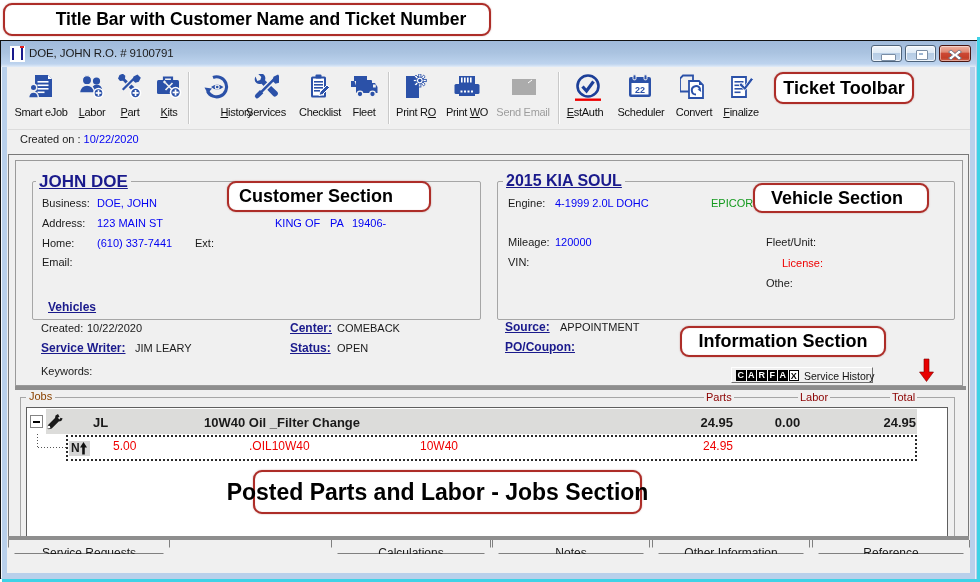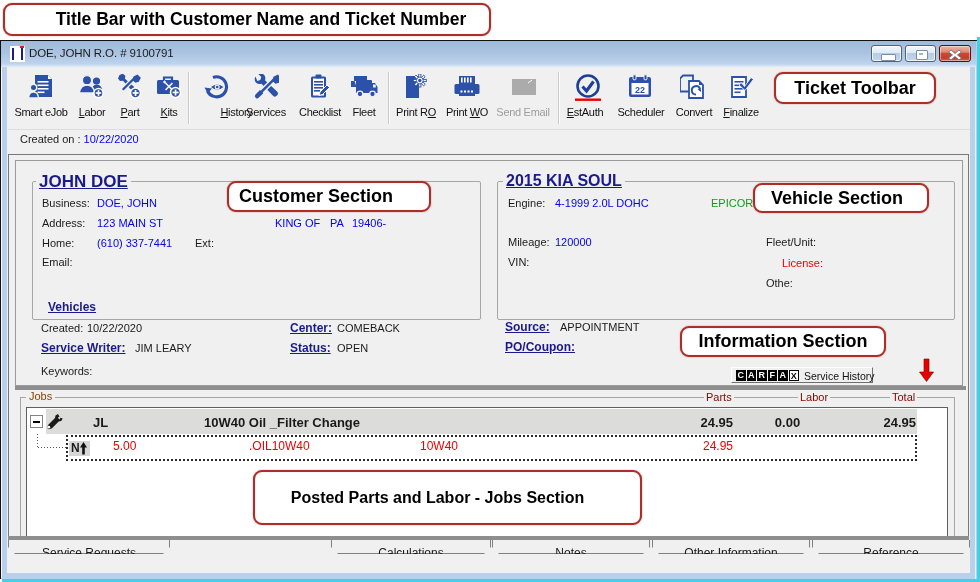--- a/index.html
+++ b/index.html
@@ -363,18 +363,18 @@
 
   <div class="graybar" style="left:8px;top:536px;width:961px;height:4px;"></div>
 
   <div class="tab" style="left:8px;width:162px;">Service Requests</div>
   <div class="tab" style="left:331px;width:160px;"><u>C</u>alculations</div>
   <div class="tab" style="left:652px;width:158px;">Other <u>I</u>nformation</div>
   <div class="tab" style="left:492px;width:158px;"><u>N</u>otes</div>
   <div class="tab" style="left:812px;width:158px;">Reference</div>
 
   <div class="callout" style="left:3px;top:3px;width:488px;height:33px;font-size:17.5px;padding-left:28px;">Title Bar with Customer Name and Ticket Number</div>
-  <div class="callout" style="left:774px;top:72px;width:162px;height:32px;font-size:18px;">Ticket Toolbar</div>
+  <div class="callout" style="left:774px;top:72px;width:140px;height:32px;font-size:18px;">Ticket Toolbar</div>
   <div class="callout" style="left:227px;top:181px;width:204px;height:31px;font-size:18px;padding-right:26px;">Customer Section</div>
   <div class="callout" style="left:753px;top:183px;width:176px;height:30px;font-size:18px;padding-right:8px;">Vehicle Section</div>
   <div class="callout" style="left:680px;top:326px;width:206px;height:31px;font-size:18px;">Information Section</div>
-  <div class="callout" style="left:253px;top:470px;width:389px;height:55px;font-size:16px;padding-right:20px;">Posted Parts and Labor - Jobs Section</div>
+  <div class="callout" style="left:253px;top:470px;width:389px;height:44px;font-size:23px;padding-right:20px;">Posted Parts and Labor - Jobs Section</div>
 </div>
 
 </body></html>

